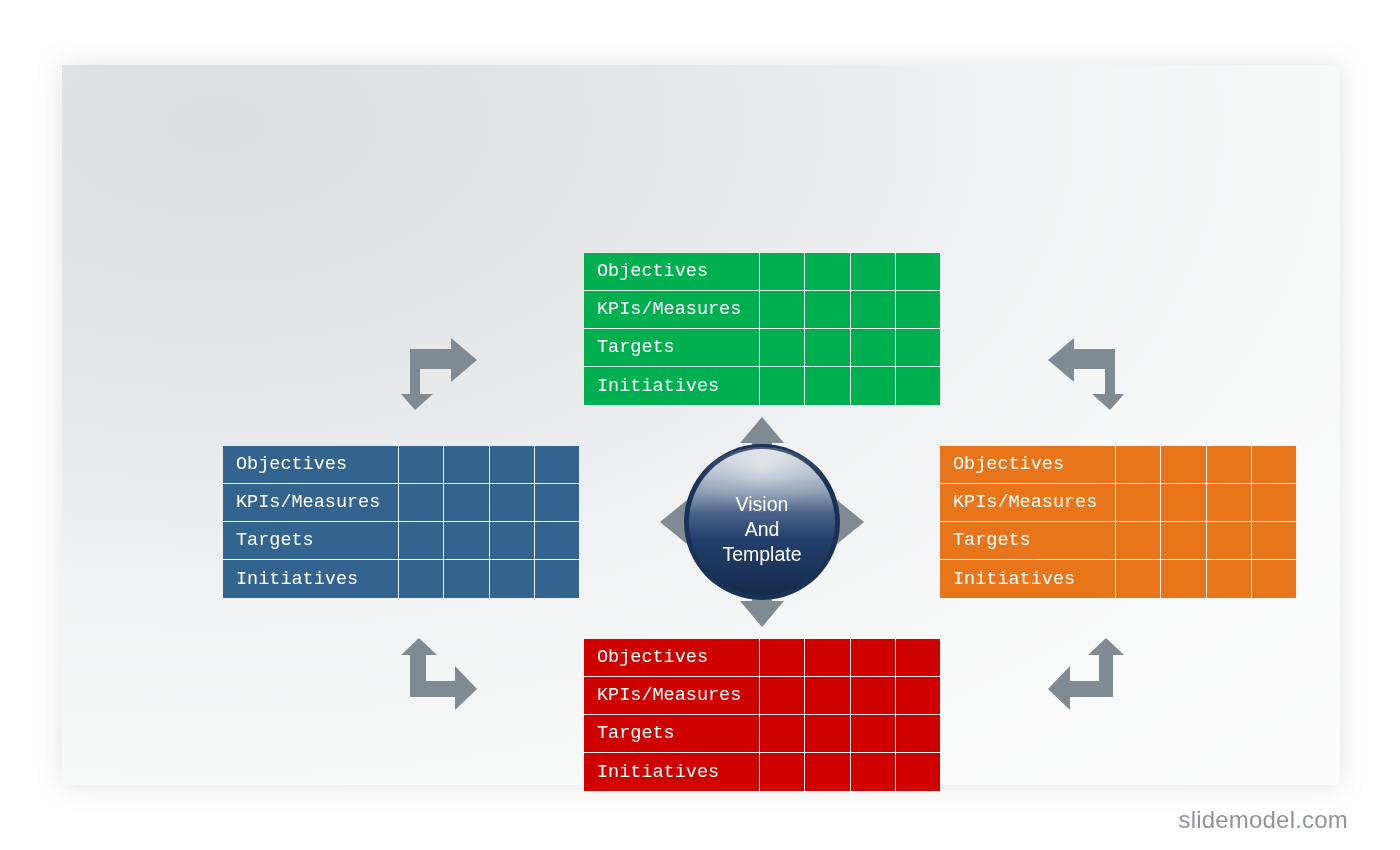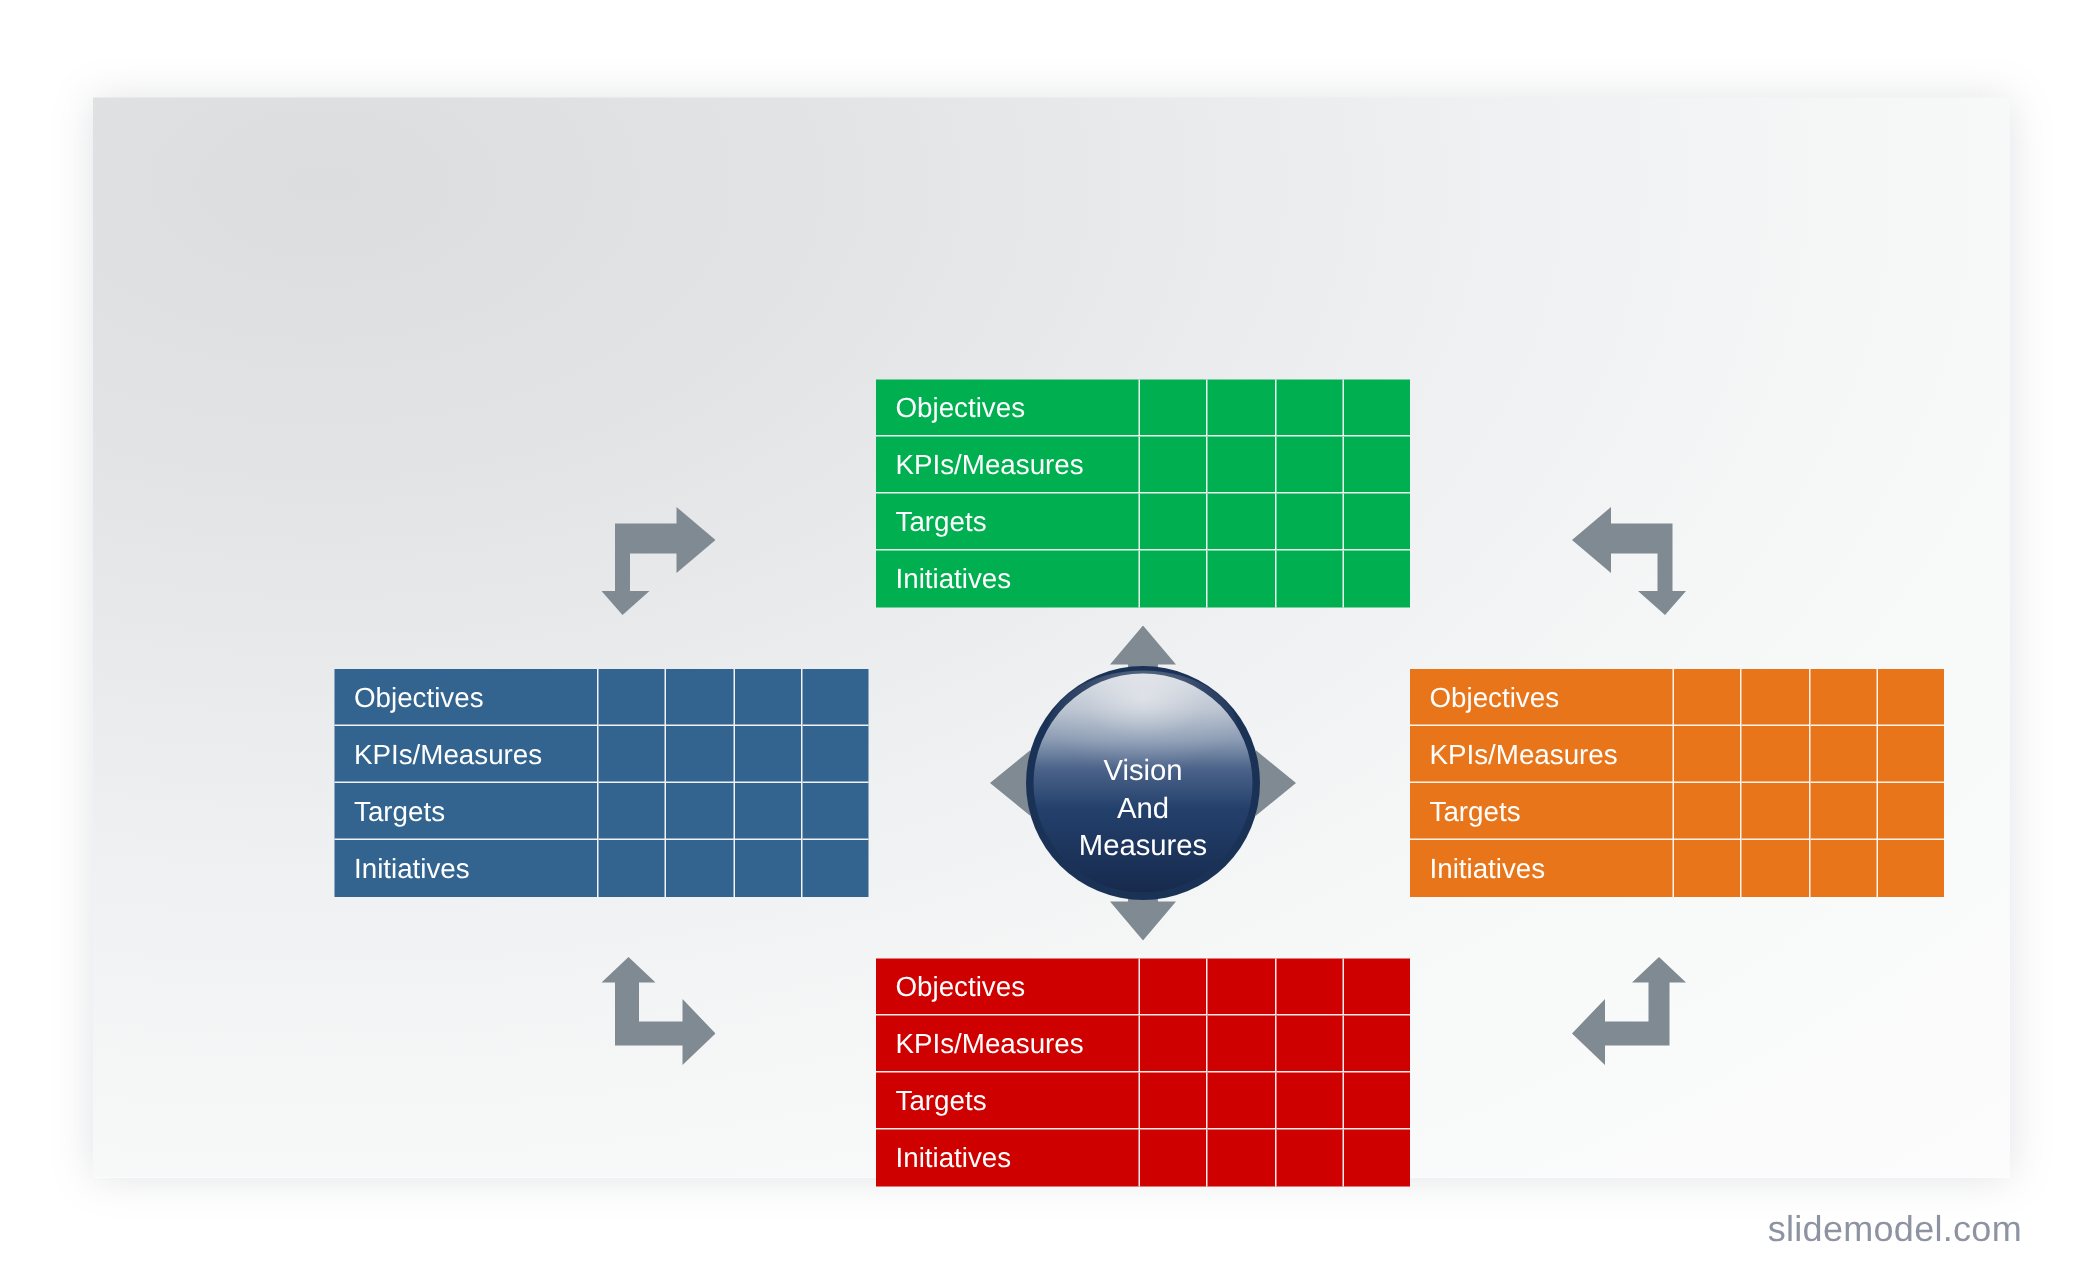--- a/index.html
+++ b/index.html
@@ -43,20 +43,21 @@
   .scorecard {
     position: absolute;
     display: flex;
     flex-direction: column;
     box-sizing: border-box;
   }
   .sc-row {
     display: flex;
     flex: 1 1 0;
     min-height: 0;
+    font-family: Liberation Mono, monospace;
   }
   .sc-cell {
     box-sizing: border-box;
     border-right: 1.6px solid rgba(255,255,255,0.92);
     border-bottom: 1.6px solid rgba(255,255,255,0.92);
     display: flex;
     align-items: center;
   }
   .sc-row:last-child .sc-cell { border-bottom: none; }
   .sc-cell:last-child { border-right: none; }
@@ -84,21 +85,21 @@
     position: absolute;
     left: 598px;
     top: 352px;
     width: 204px;
     height: 210px;
   }
   #center-hub svg { display: block; }
   #hub-label {
     position: absolute;
     left: 0;
-    top: 17px;
+    top: 7px;
     width: 204px;
     height: 210px;
     display: flex;
     flex-direction: column;
     align-items: center;
     justify-content: center;
     color: #ffffff;
     font-size: 19.5px;
     line-height: 25px;
     text-align: center;
@@ -279,21 +280,21 @@
       </g>
 
       <circle cx="102" cy="105" r="78" fill="#1b3257"></circle>
       <circle cx="102" cy="105" r="73" fill="url(#sphereGrad)"></circle>
       <ellipse cx="102" cy="72" rx="64" ry="42" fill="url(#sphereGloss)"></ellipse>
     </svg>
 
     <div id="hub-label">
       <span>Vision</span>
       <span>And</span>
-      <span>Measures</span>
+      <span>Template</span>
     </div>
   </div>
 
   <div class="corner-arrow" id="arrow-top-left">
     <svg width="76" height="72" viewBox="0 0 76 72" xmlns="http://www.w3.org/2000/svg">
       <polygon fill="#808A93" points="50,0 76,22 50,44 50,31 19,31 19,56 32,56 14,72 0,56 9,56 9,11 50,11"></polygon>
     </svg>
   </div>
 
   <div class="corner-arrow" id="arrow-top-right">

